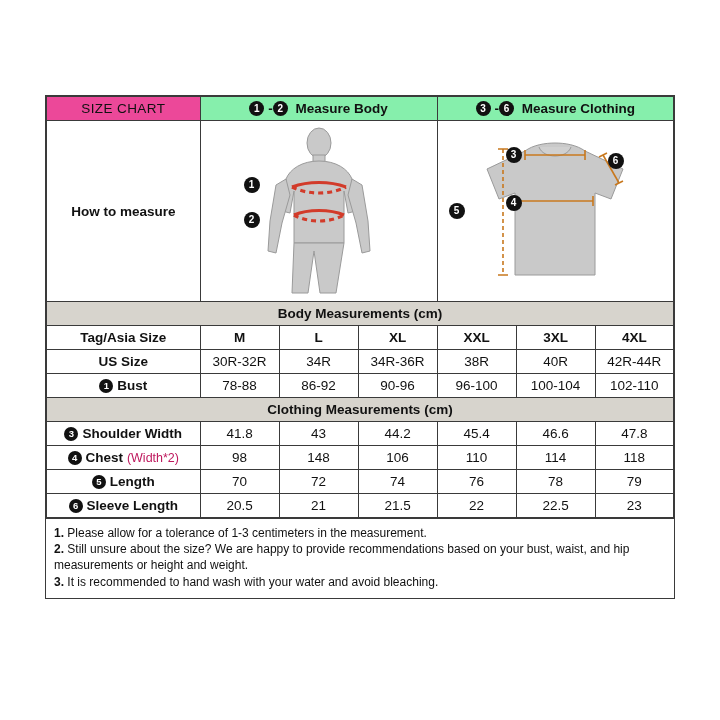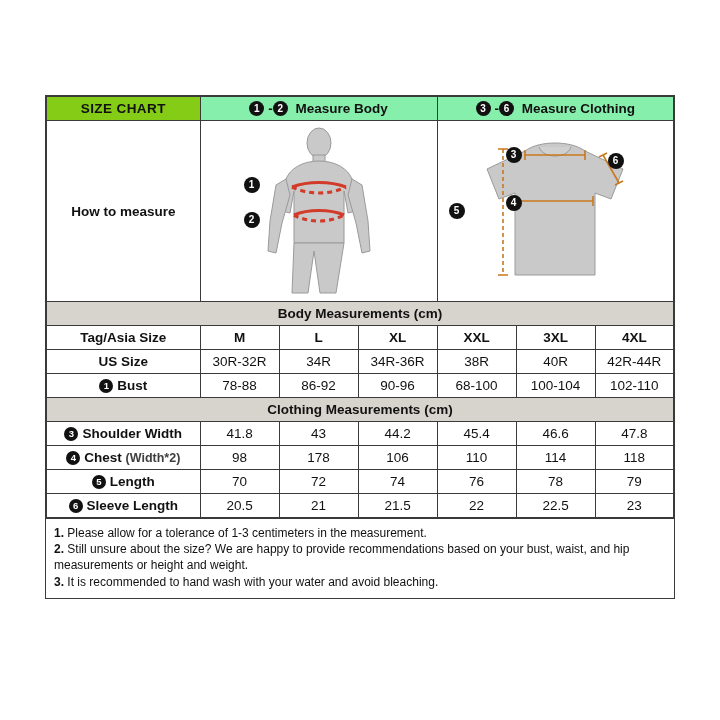--- a/index.html
+++ b/index.html
@@ -35,22 +35,22 @@
     font-size: 13.5px;
     padding: 4px 2px;
     box-sizing: border-box;
   }
   .hdr-band {
     background: #86efac;
     font-weight: bold;
     font-size: 15px;
   }
   .hdr-left {
-    background: #84cc16;
-    font-weight: bold;
+    background: #ec4899;
+    font-weight: normal;
     font-size: 16px;
     letter-spacing: 0.4px;
   }
   .section-band {
     background: #d7d4cd;
     font-weight: bold;
     font-size: 15px;
   }
   .rowlabel {
     font-weight: bold;
@@ -84,23 +84,23 @@
     margin-right: 4px;
     font-weight: bold;
   }
   .bullet.sm {
     width: 14px;
     height: 14px;
     line-height: 14px;
     font-size: 9.5px;
   }
   .subnote {
-    color: #404040;
+    color: #be185d;
     font-size: 12.5px;
-    font-weight: bold;
+    font-weight: normal;
   }
   .figcell {
     background: #ffffff;
     padding: 0;
     height: 172px;
   }
   .figwrap {
     position: relative;
     width: 100%;
     height: 172px;
@@ -244,21 +244,21 @@
       <td class="num">42R-44R</td>
     </tr>
 
     <tr>
       <td class="rowlabel">
         <span class="bullet sm">1</span><span>Bust</span>
       </td>
       <td class="num">78-88</td>
       <td class="num">86-92</td>
       <td class="num">90-96</td>
-      <td class="num">68-100</td>
+      <td class="num">96-100</td>
       <td class="num">100-104</td>
       <td class="num">102-110</td>
     </tr>
 
     <tr>
       <td class="section-band" colspan="7">Clothing Measurements  (cm)</td>
     </tr>
 
     <tr>
       <td class="rowlabel">
@@ -271,21 +271,21 @@
       <td class="num">46.6</td>
       <td class="num">47.8</td>
     </tr>
 
     <tr>
       <td class="rowlabel">
         <span class="bullet sm">4</span><span>Chest</span>
         <span class="subnote">(Width*2)</span>
       </td>
       <td class="num">98</td>
-      <td class="num">178</td>
+      <td class="num">148</td>
       <td class="num">106</td>
       <td class="num">110</td>
       <td class="num">114</td>
       <td class="num">118</td>
     </tr>
 
     <tr>
       <td class="rowlabel">
         <span class="bullet sm">5</span><span>Length</span>
       </td>

